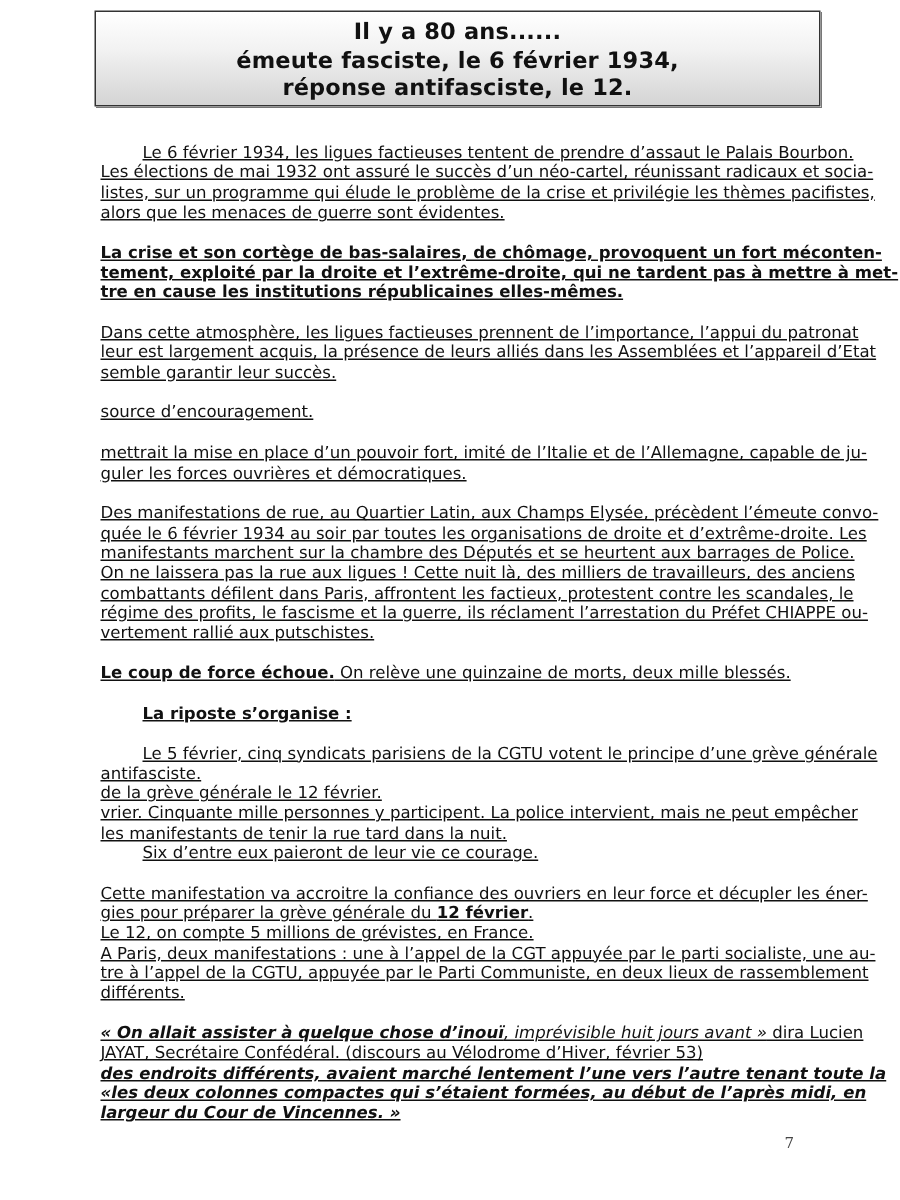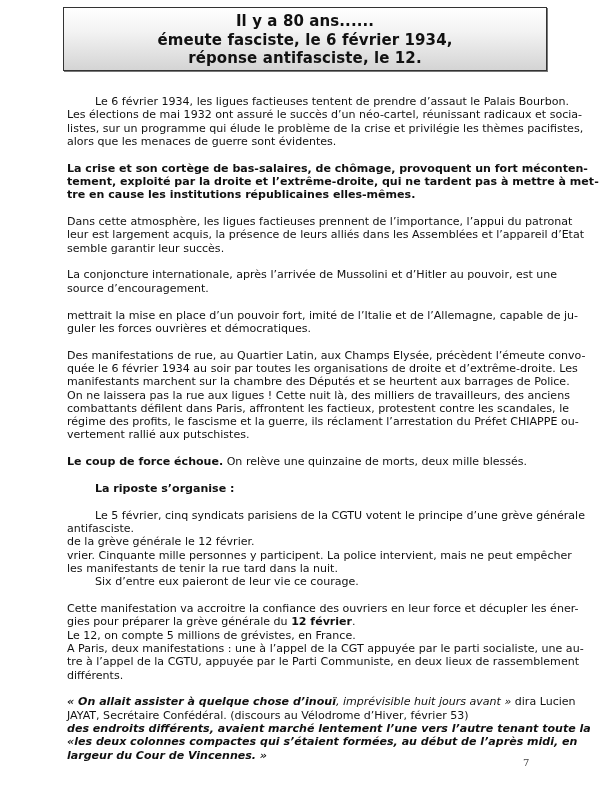--- a/index.html
+++ b/index.html
@@ -15,21 +15,21 @@
     text-align: center; box-sizing: border-box; padding-top: 4px;
   }
   .title-line {
     display: block; font-weight: bold; font-size: 15px; line-height: 18.5px;
     color: #111111; letter-spacing: 0.1px;
   }
   .content {
     position: absolute; left: 67px; top: 95px; width: 478px;
     font-size: 11.05px; line-height: 13.3px;
   }
-  .line { display: block; white-space: nowrap; text-align: justify; text-align-last: justify; }
+  .line { display: block; white-space: nowrap; text-align: justify; text-align-last: justify; text-decoration: underline; }
   .line.last { text-align-last: left; }
   .indent { padding-left: 28px; }
   .gap { display: block; height: 13.5px; }
   .bold { font-weight: bold; }
   .ital { font-style: italic; }
   .page-number {
     position: absolute; left: 523px; top: 757px;
     font-family: "DejaVu Serif", serif; font-size: 10px; color: #444444;
   }
 </style>
@@ -60,21 +60,20 @@
   <span class="gap"></span>
 
   <div>
     <span class="line">Dans cette atmosphère, les ligues factieuses prennent de l’importance, l’appui du patronat</span>
     <span class="line">leur est largement acquis, la présence de leurs alliés dans les Assemblées et l’appareil d’Etat</span>
     <span class="line last">semble garantir leur succès.</span>
   </div>
   <span class="gap"></span>
 
   <div>
-    <span class="line">La conjoncture internationale, après l’arrivée de Mussolini et d’Hitler au pouvoir, est une</span>
     <span class="line last">source d’encouragement.</span>
   </div>
   <span class="gap"></span>
 
   <div>
     <span class="line">mettrait la mise en place d’un pouvoir fort, imité de l’Italie et de l’Allemagne, capable de ju-</span>
     <span class="line last">guler les forces ouvrières et démocratiques.</span>
   </div>
   <span class="gap"></span>
 

